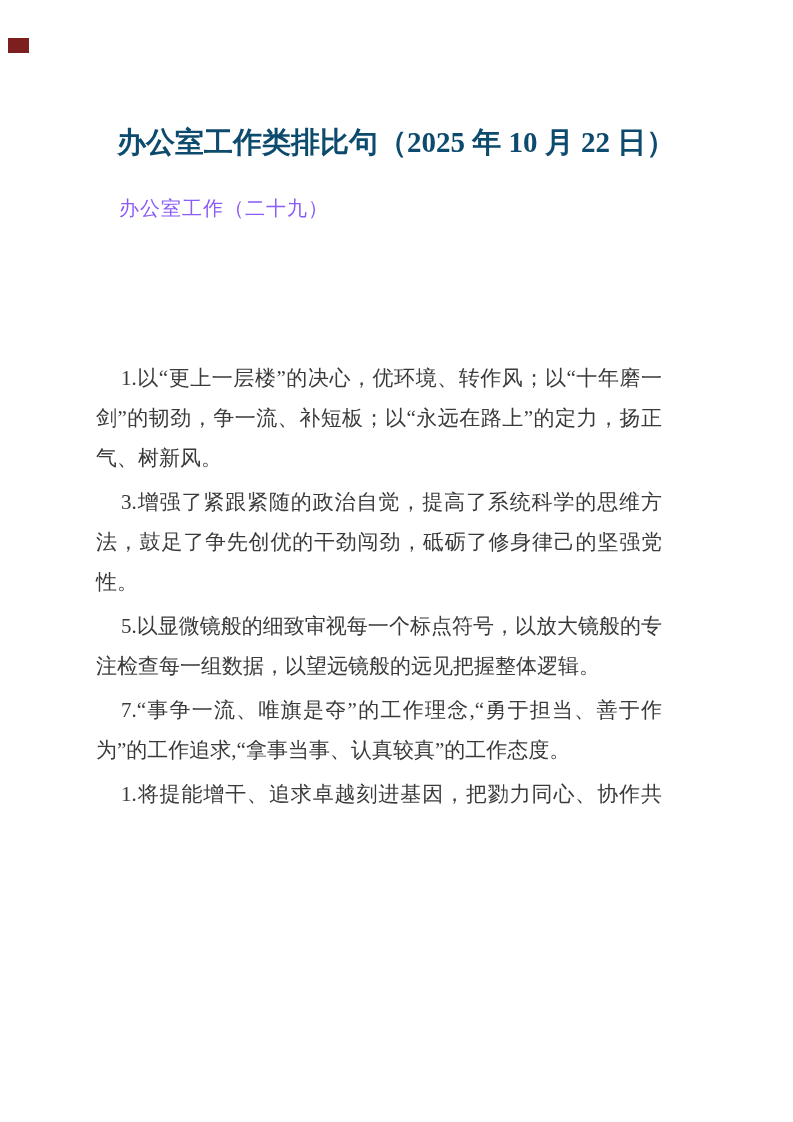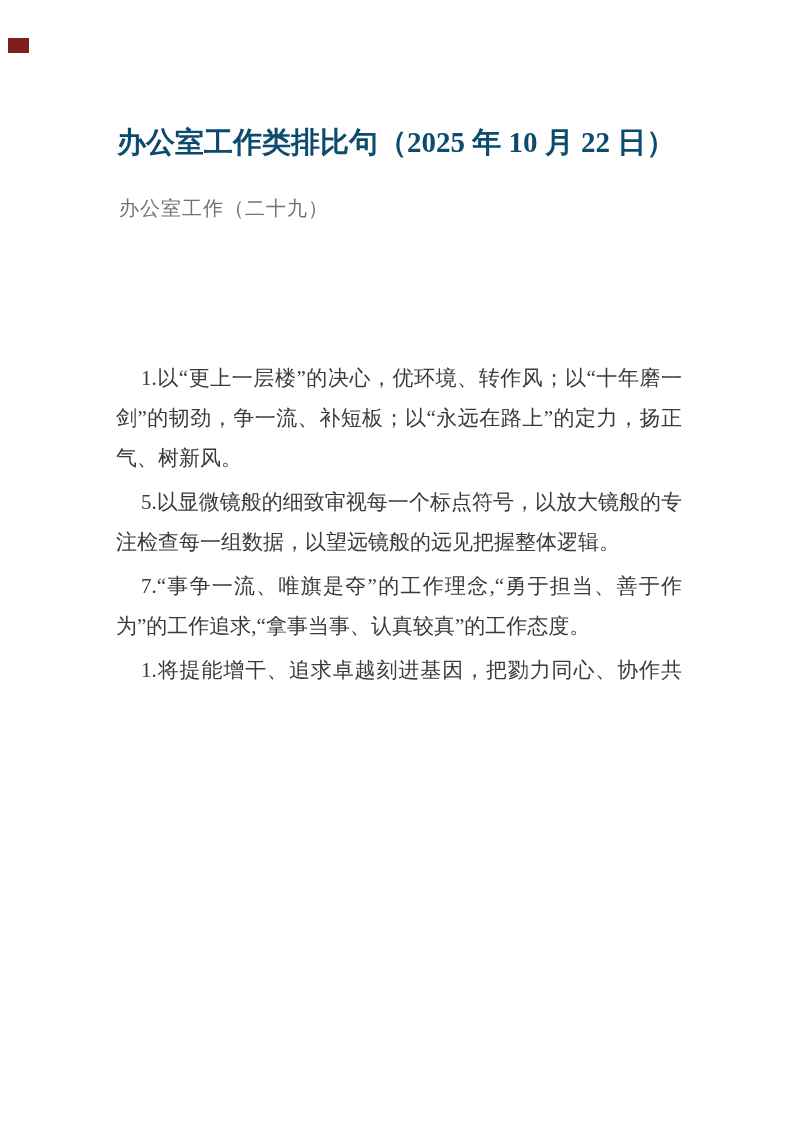--- a/index.html
+++ b/index.html
@@ -33,26 +33,26 @@
     font-weight: 700;
     color: #0c4a6e;
     white-space: nowrap;
   }
   .subtitle {
     position: absolute;
     left: 119px;
     top: 194px;
     font-size: 20px;
     line-height: 1.4;
-    color: #737373;
+    color: #8b5cf6;
     letter-spacing: 1px;
   }
   .body-text {
     position: absolute;
-    left: 116px;
+    left: 96px;
     top: 358px;
     width: 566px;
     font-size: 21px;
     line-height: 40px;
     color: #3a3a3a;
     text-align: justify;
     text-justify: inter-ideograph;
   }
   .body-text p {
     margin: 0 0 4px 0;
@@ -68,18 +68,19 @@
 <div class="page">
 
   <div class="corner-mark" style="background-color: rgb(126, 31, 31);"></div>
 
   <h1 class="title">办公室工作类排比句（2025 年 10 月 22 日）</h1>
 
   <div class="subtitle">办公室工作（二十九）</div>
 
   <div class="body-text">
     <p>1.以“更上一层楼”的决心，优环境、转作风；以“十年磨一剑”的韧劲，争一流、补短板；以“永远在路上”的定力，扬正气、树新风。</p>
+    <p>3.增强了紧跟紧随的政治自觉，提高了系统科学的思维方法，鼓足了争先创优的干劲闯劲，砥砺了修身律己的坚强党性。</p>
     <p>5.以显微镜般的细致审视每一个标点符号，以放大镜般的专注检查每一组数据，以望远镜般的远见把握整体逻辑。</p>
     <p>7.“事争一流、唯旗是夺”的工作理念,“勇于担当、善于作为”的工作追求,“拿事当事、认真较真”的工作态度。</p>
     <p class="clipped">1.将提能增干、追求卓越刻进基因，把勠力同心、协作共</p>
   </div>
 
 </div>
 
 </body></html>

